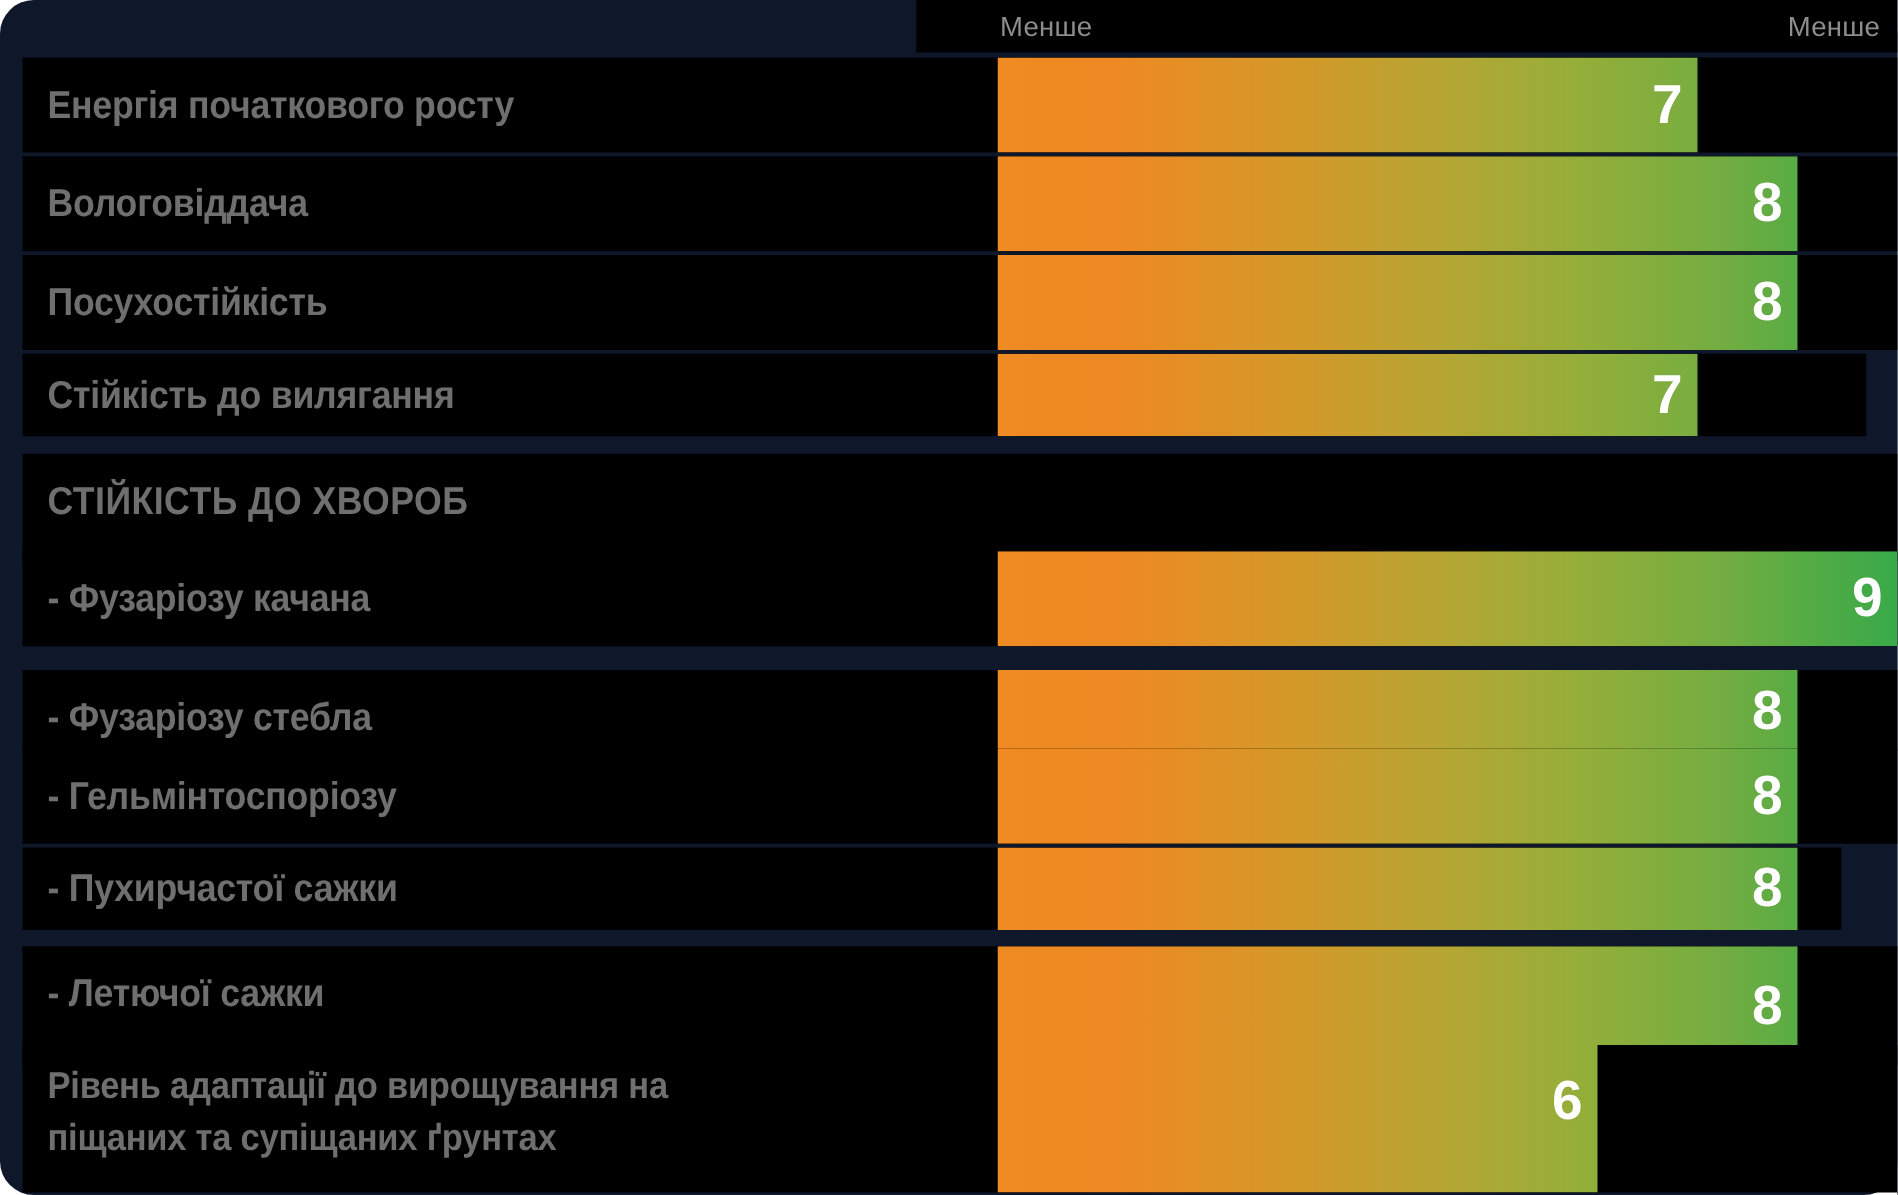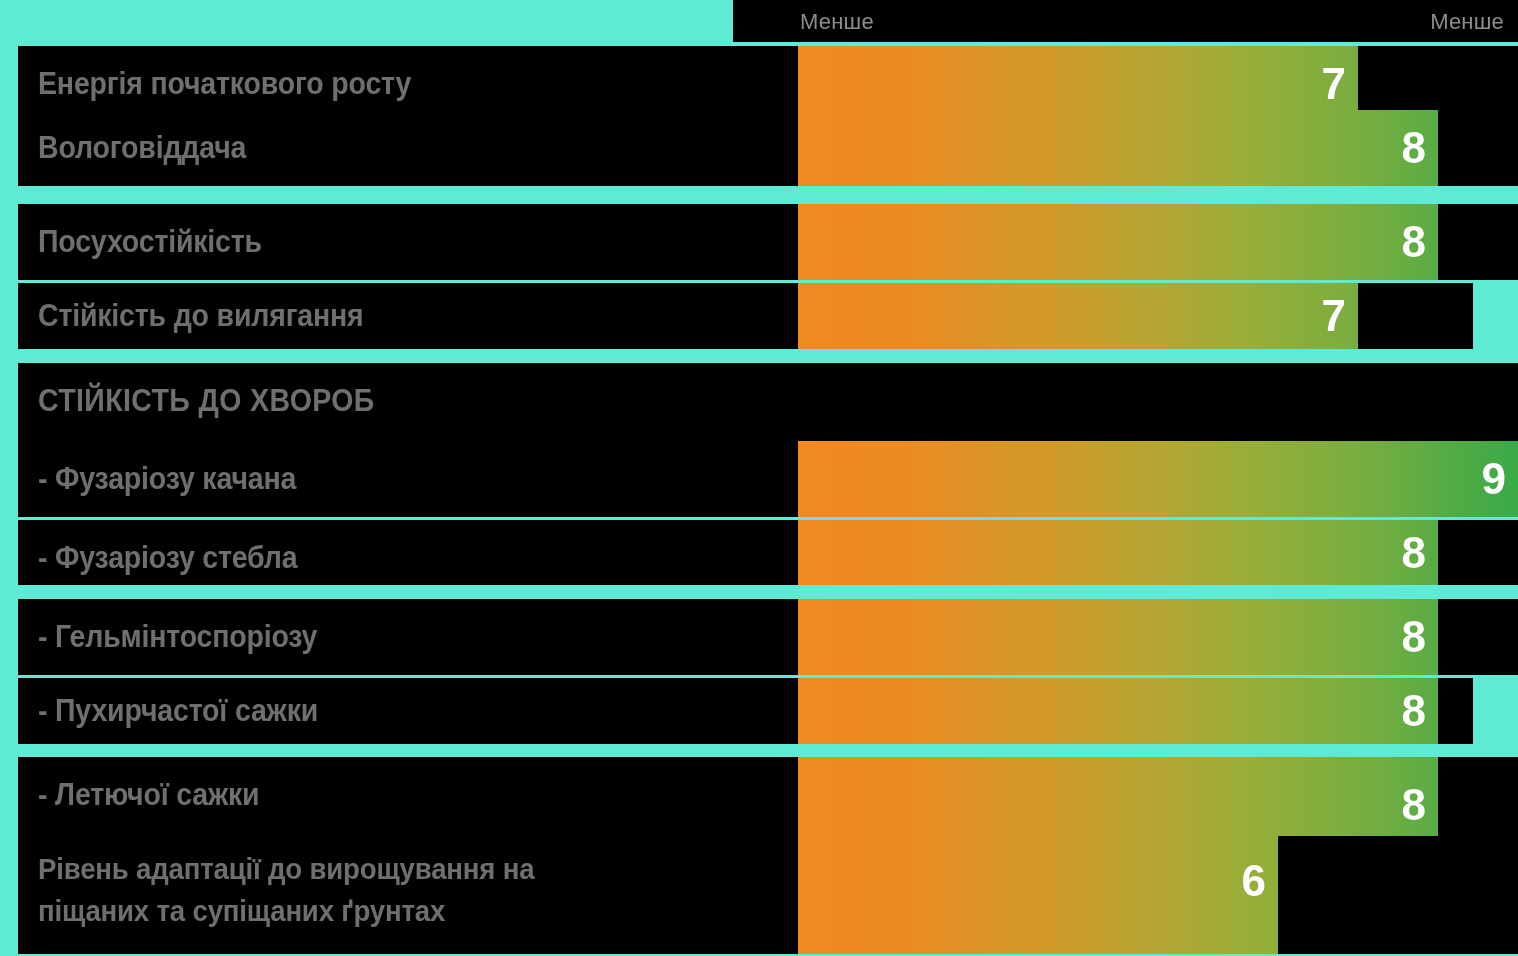--- a/index.html
+++ b/index.html
@@ -6,21 +6,22 @@
   html,body{margin:0;padding:0;}
   body{
     width:1518px;height:956px;
     background:#ffffff;
     font-family:"Liberation Sans","DejaVu Sans",sans-serif;
     overflow:hidden;
   }
   #sheet{
     position:relative;
     width:1518px;height:956px;
-    background:#5eead4;
+    background:#0f172a;
+    border-radius:27px;
   }
 
   
   
 
   .hdr{
     position:absolute;
     left:733px;top:0px;
     width:785px;height:42px;
     background:#000000;
@@ -110,56 +111,56 @@
 
   <div id="rows-host">
       <div class="row" style="top: 46px; height: 76px; width: 1500px;">
         <div class="label" style="top: 20px;">Енергія початкового росту</div>
         <div class="track" style="width: 720px;">
           <div class="bar" style="width: 560px;">
             <div class="val">7</div>
           </div>
         </div>
       </div>
-      <div class="row" style="top: 110px; height: 76px; width: 1500px;">
+      <div class="row" style="top: 125px; height: 76px; width: 1500px;">
         <div class="label" style="top: 20px;">Вологовіддача</div>
         <div class="track" style="width: 720px;">
           <div class="bar" style="width: 640px;">
             <div class="val">8</div>
           </div>
         </div>
       </div>
       <div class="row" style="top: 204px; height: 76px; width: 1500px;">
         <div class="label" style="top: 20px;">Посухостійкість</div>
         <div class="track" style="width: 720px;">
           <div class="bar" style="width: 640px;">
             <div class="val">8</div>
           </div>
         </div>
       </div>
-      <div class="row" style="top: 283px; height: 66px; width: 1455px;">
+      <div class="row" style="top: 283px; height: 66px; width: 1455px; padding-left: 20px;">
         <div class="label" style="top: 15px;">Стійкість до вилягання</div>
         <div class="track" style="width: 675px;">
           <div class="bar" style="width: 560px;">
             <div class="val">7</div>
           </div>
         </div>
       </div>
       <div class="row section" style="top: 363px; height: 86px; width: 1500px;">
         <div class="label" style="top: 19.5px;">СТІЙКІСТЬ ДО ХВОРОБ</div>
       </div>
       <div class="row" style="top: 441px; height: 76px; width: 1500px;">
         <div class="label" style="top: 20px;">- Фузаріозу качана</div>
         <div class="track" style="width: 720px;">
           <div class="bar" style="width: 720px;">
             <div class="val">9</div>
           </div>
         </div>
       </div>
-      <div class="row" style="top: 520px; height: 65px; width: 1500px;">
+      <div class="row" style="top: 536px; height: 65px; width: 1500px;">
         <div class="label" style="top: 20px;">- Фузаріозу стебла</div>
         <div class="track" style="width: 720px;">
           <div class="bar" style="width: 640px;">
             <div class="val">8</div>
           </div>
         </div>
       </div>
       <div class="row" style="top: 599px; height: 76px; width: 1500px;">
         <div class="label" style="top: 20px;">- Гельмінтоспоріозу</div>
         <div class="track" style="width: 720px;">

